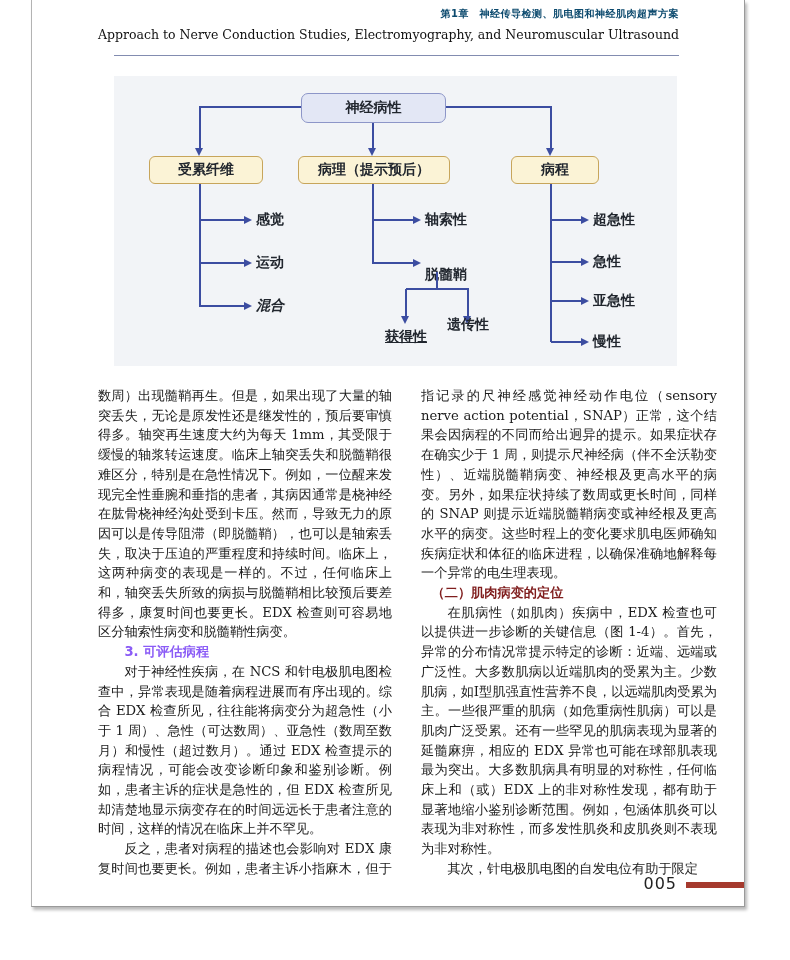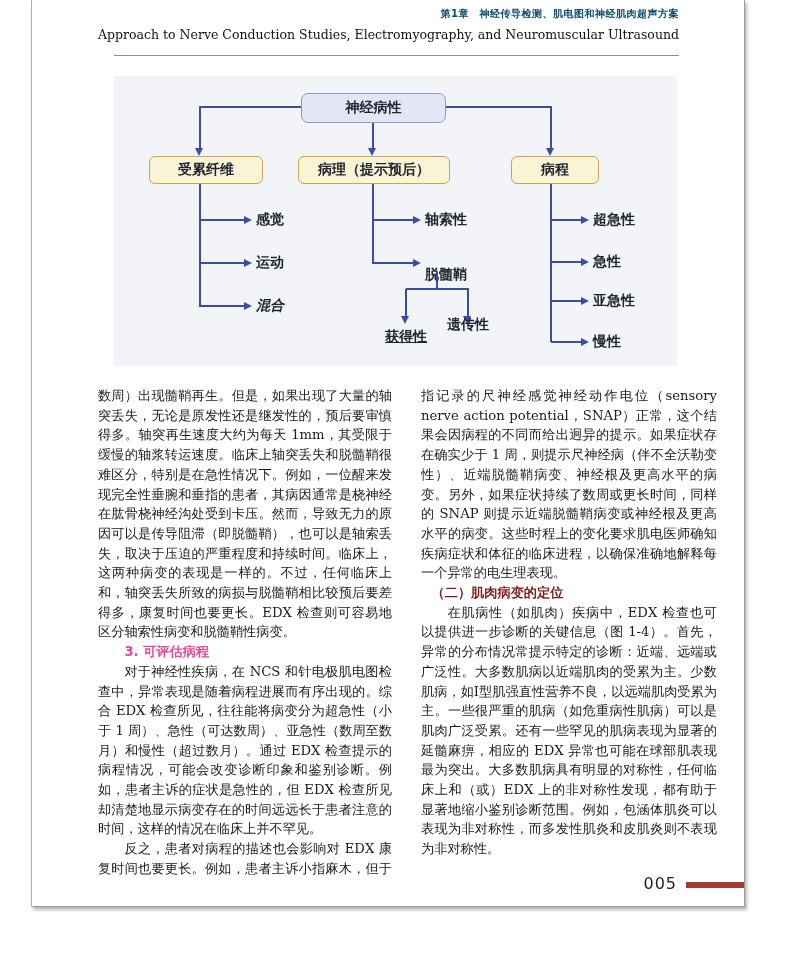--- a/index.html
+++ b/index.html
@@ -40,21 +40,21 @@
 
   
   .col{position:absolute;top:386px;height:496px;overflow:hidden;text-align:justify;
        font-family:"DejaVu Serif","Liberation Serif",serif;font-size:13.2px;
        line-height:19.7px;color:#1b1b1b;}
   .col-left{left:66px;width:294px;}
   .col-right{left:381px;width:296px;margin-left:8px;}
   .col p{margin:0;}
   .p-ind{text-indent:2em;}
   .hd-blue{font-family:"DejaVu Sans","Liberation Sans",sans-serif;font-weight:bold;
-           color:#ec4899;text-indent:2em;}
+           color:#8b5cf6;text-indent:2em;}
   .hd-orange{font-family:"DejaVu Sans","Liberation Sans",sans-serif;font-weight:bold;
              color:#7f1d1d;text-indent:.8em;}
 
   
   .pageno{position:absolute;left:600px;top:874px;width:45px;text-align:right;
           font-size:16px;letter-spacing:1px;color:#222;}
   .foot-bar{position:absolute;left:654px;top:882px;width:58px;height:6px;background:#a53a2e;}
 </style>
 </head>
 <body>
@@ -131,17 +131,18 @@
     <p>数周）出现髓鞘再生。但是，如果出现了大量的轴突丢失，无论是原发性还是继发性的，预后要审慎得多。轴突再生速度大约为每天 1mm，其受限于缓慢的轴浆转运速度。临床上轴突丢失和脱髓鞘很难区分，特别是在急性情况下。例如，一位醒来发现完全性垂腕和垂指的患者，其病因通常是桡神经在肱骨桡神经沟处受到卡压。然而，导致无力的原因可以是传导阻滞（即脱髓鞘），也可以是轴索丢失，取决于压迫的严重程度和持续时间。临床上，这两种病变的表现是一样的。不过，任何临床上和，轴突丢失所致的病损与脱髓鞘相比较预后要差得多，康复时间也要更长。EDX 检查则可容易地区分轴索性病变和脱髓鞘性病变。</p>
     <p class="hd-blue">3. 可评估病程</p>
     <p class="p-ind">对于神经性疾病，在 NCS 和针电极肌电图检查中，异常表现是随着病程进展而有序出现的。综合 EDX 检查所见，往往能将病变分为超急性（小于 1 周）、急性（可达数周）、亚急性（数周至数月）和慢性（超过数月）。通过 EDX 检查提示的病程情况，可能会改变诊断印象和鉴别诊断。例如，患者主诉的症状是急性的，但 EDX 检查所见却清楚地显示病变存在的时间远远长于患者注意的时间，这样的情况在临床上并不罕见。</p>
     <p class="p-ind">反之，患者对病程的描述也会影响对 EDX 康复时间也要更长。例如，患者主诉小指麻木，但于小</p>
   </div>
 
   <div class="col col-right">
     <p>指记录的尺神经感觉神经动作电位（sensory nerve action potential，SNAP）正常，这个结果会因病程的不同而给出迥异的提示。如果症状存在确实少于 1 周，则提示尺神经病（伴不全沃勒变性）、近端脱髓鞘病变、神经根及更高水平的病变。另外，如果症状持续了数周或更长时间，同样的 SNAP 则提示近端脱髓鞘病变或神经根及更高水平的病变。这些时程上的变化要求肌电医师确知疾病症状和体征的临床进程，以确保准确地解释每一个异常的电生理表现。</p>
     <p class="hd-orange">（二）肌肉病变的定位</p>
     <p class="p-ind">在肌病性（如肌肉）疾病中，EDX 检查也可以提供进一步诊断的关键信息（图 1-4）。首先，异常的分布情况常提示特定的诊断：近端、远端或广泛性。大多数肌病以近端肌肉的受累为主。少数肌病，如Ⅰ型肌强直性营养不良，以远端肌肉受累为主。一些很严重的肌病（如危重病性肌病）可以是肌肉广泛受累。还有一些罕见的肌病表现为显著的延髓麻痹，相应的 EDX 异常也可能在球部肌表现最为突出。大多数肌病具有明显的对称性，任何临床上和（或）EDX 上的非对称性发现，都有助于显著地缩小鉴别诊断范围。例如，包涵体肌炎可以表现为非对称性，而多发性肌炎和皮肌炎则不表现为非对称性。</p>
+    <p class="p-ind">其次，针电极肌电图的自发电位有助于限定</p>
   </div>
 
   <div class="pageno">005</div>
   <div class="foot-bar"></div>
 </div>
 
 </body></html>

